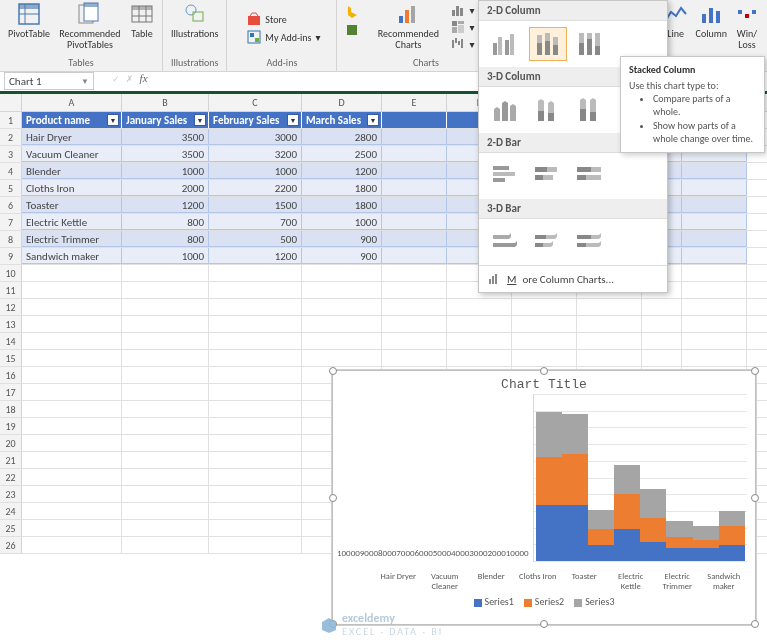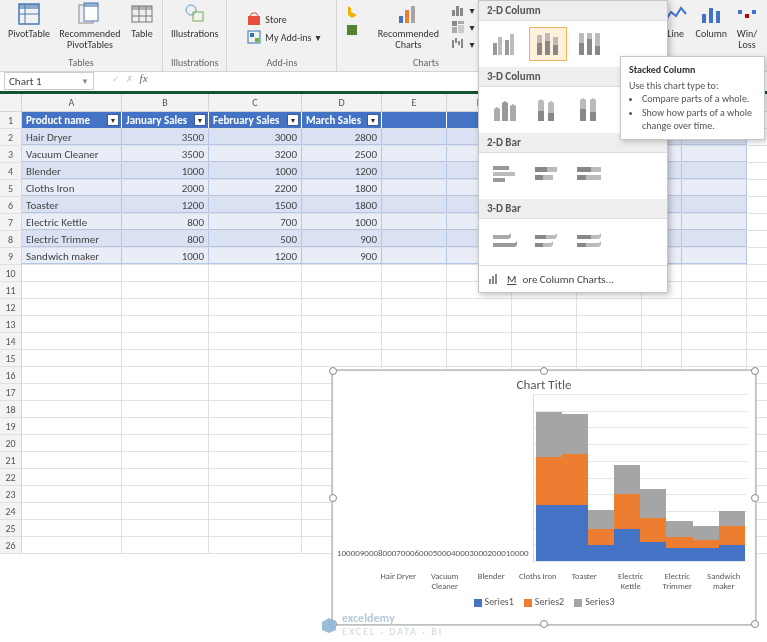--- a/index.html
+++ b/index.html
@@ -53,30 +53,30 @@
   .chart-dd .sec-body { display:flex; gap:4px; padding:6px 8px; }
   .chart-thumb { width:38px; height:34px; border:1px solid transparent; display:flex; align-items:center; justify-content:center; }
   .chart-thumb.sel { border:1px solid #f3b15c; background:#fff0dc; }
   .chart-thumb svg { width:30px; height:26px; }
   .chart-dd .more { padding:6px 8px; border-top:1px solid #ddd; display:flex; align-items:center; gap:6px; }
   .chart-dd .more .ico { width:14px; height:14px; }
 
   
   .tooltip { position:absolute; left:620px; top:56px; width:145px; background:#fff; border:1px solid #c6c6c6; box-shadow:2px 2px 6px rgba(0,0,0,.2); padding:6px 8px; font-size:10px; color:#555; z-index:60; }
   .tooltip .tt-title { font-weight:700; color:#333; margin-bottom:3px; }
-  .tooltip ul { margin-left: 13px; }
+  .tooltip ul { margin-left: 24px; }
   .tooltip li { list-style: disc; margin-bottom:1px; }
 
   
   .chart-obj { position:absolute; left:332px; top:370px; width:424px; height:255px; border:1px solid #bfbfbf; background:#fff; z-index:30; box-shadow: 0 0 0 1px #d0d0d0; }
   .chart-obj .handle { position:absolute; width:8px; height:8px; background:#fff; border:1px solid #888; border-radius:50%; }
   .chart-obj .h-nw{left:-4px;top:-4px;} .chart-obj .h-n{left:calc(50% - 4px);top:-4px;} .chart-obj .h-ne{right:-4px;top:-4px;}
   .chart-obj .h-w{left:-4px;top:calc(50% - 4px);} .chart-obj .h-e{right:-4px;top:calc(50% - 4px);}
   .chart-obj .h-sw{left:-4px;bottom:-4px;} .chart-obj .h-s{left:calc(50% - 4px);bottom:-4px;} .chart-obj .h-se{right:-4px;bottom:-4px;}
-  .chart-title { text-align:center; font-size:13px; color:#595959; padding:6px 0 2px; }
+  .chart-title { text-align:center; font-size:13px; color:#595959; padding:6px 0 2px;font-family:Liberation Mono, monospace; }
   .plot { display:flex; padding:0 8px 0 4px; height:175px; }
   .yaxis { display:flex; flex-direction:row; justify-content:space-between; align-items:flex-end; font-size:9px; color:#595959; padding-right:4px; height:160px; margin-top:4px;}
   .plotarea { flex:1; position:relative; height:168px; border-left:1px solid #d9d9d9; border-bottom:1px solid #d9d9d9; margin-top:0; }
   .gridlines { position:absolute; inset:0; }
   .gridlines div { position:absolute; left:0; right:0; border-top:1px solid #e6e6e6; }
   .bars { position:absolute; left:0; right:0; bottom:0; top:0; display:flex; align-items:flex-end; justify-content:space-around; padding:0 2px; }
   .barcol { width:28px; display:flex; flex-direction:column-reverse; }
   .seg1{ background:#4472C4; } .seg2{ background:#ED7D31; } .seg3{ background:#A5A5A5; }
   .xaxis { display:flex; justify-content:space-around; font-size:8.5px; color:#595959; padding:2px 8px 0 42px; }
   .xaxis span { width:40px; text-align:center; line-height:10px; }

